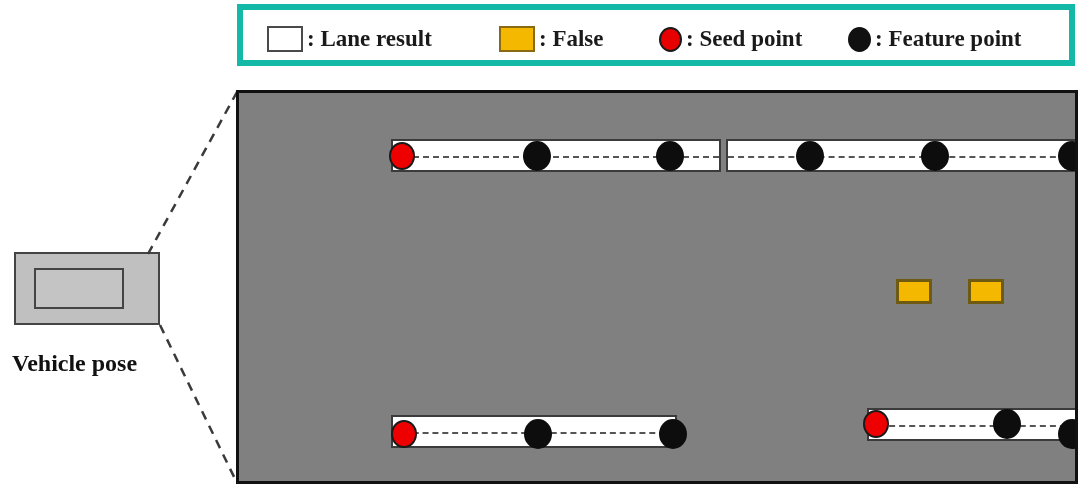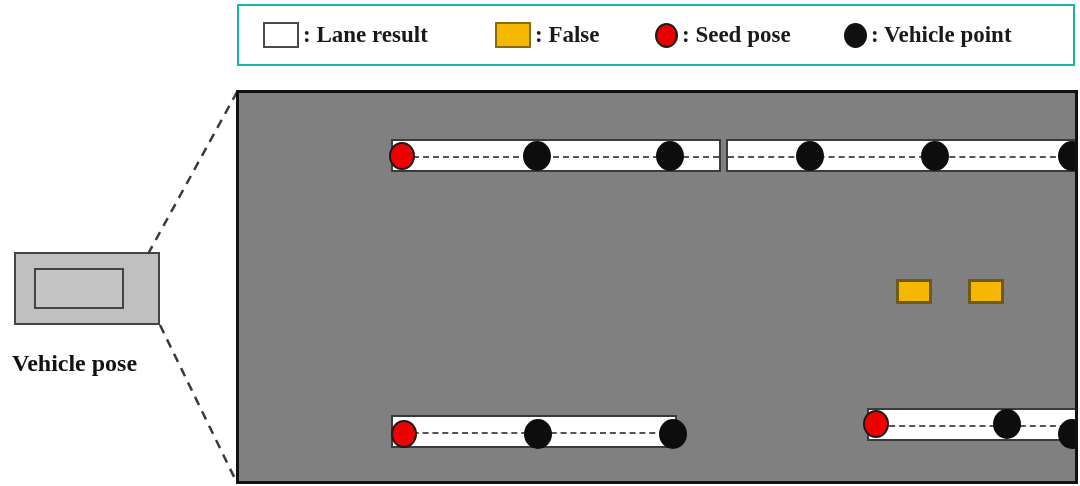--- a/index.html
+++ b/index.html
@@ -19,21 +19,21 @@
   }
 
   
   .legend-box {
     position: absolute;
     left: 237px;
     top: 4px;
     width: 838px;
     height: 62px;
     background: #ffffff;
-    border: 2px solid #14b8a6;
+    border: 6px solid #14b8a6;
     box-sizing: border-box;
   }
   .legend-item {
     position: absolute;
     display: flex;
     align-items: center;
     height: 34px;
     top: 12px;
   }
   .legend-label {
@@ -202,26 +202,26 @@
       <span class="legend-label">: Lane result</span>
     </div>
 
     <div class="legend-item" style="left:248px;padding-left:8px;">
       <span class="swatch-false"></span>
       <span class="legend-label">: False</span>
     </div>
 
     <div class="legend-item" style="left:416px;">
       <span class="swatch-seed"></span>
-      <span class="legend-label">: Seed pose</span>
+      <span class="legend-label">: Seed point</span>
     </div>
 
     <div class="legend-item" style="left:605px;">
       <span class="swatch-feature"></span>
-      <span class="legend-label">: Vehicle point</span>
+      <span class="legend-label">: Feature point</span>
     </div>
 
   </div>
 
   <div class="vehicle-outer"></div>
   <div class="vehicle-inner"></div>
   <div class="vehicle-label">Vehicle pose</div>
 
   <svg class="connector" viewBox="0 0 1080 486" xmlns="http://www.w3.org/2000/svg">
     <line x1="148" y1="254" x2="237" y2="92" stroke="#3a3a3a" stroke-width="2.5" stroke-dasharray="9,7"></line>

